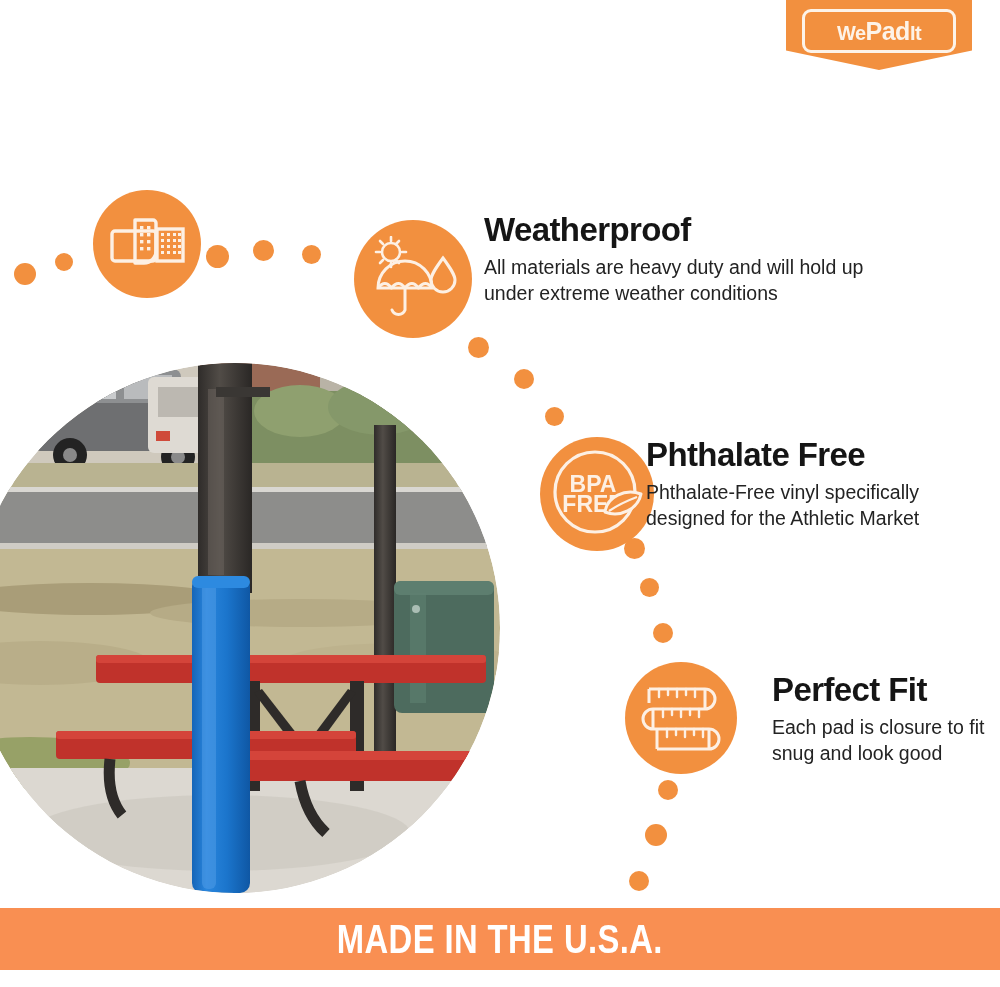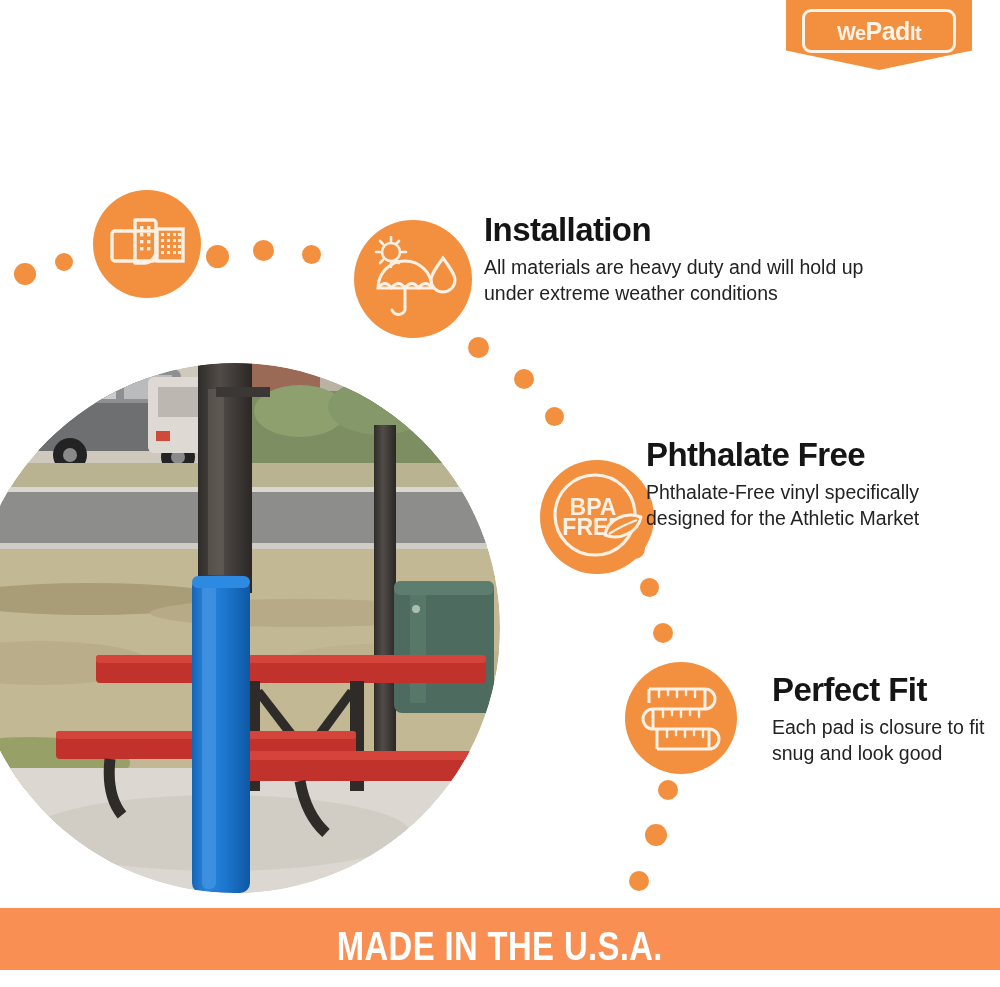--- a/index.html
+++ b/index.html
@@ -62,21 +62,21 @@
   .photo{
     position:absolute;left:-30px;top:363px;width:530px;height:530px;
     border-radius:50%;overflow:hidden;
   }
   .photo svg{display:block;width:530px;height:530px;}
 
   
   .usa-banner{
     position:absolute;left:0;top:908px;width:1000px;height:62px;
     background:#f98f52;
-    display:flex;align-items:flex-end;justify-content:center;
+    display:flex;align-items:center;justify-content:center;
   }
   .usa-banner span{
     color:#ffffff;font-size:41px;font-weight:bold;
     letter-spacing:.5px;
     transform:scaleX(.80);
     transform-origin:center;
     white-space:nowrap;
   }
 
   .bpa-text{
@@ -257,21 +257,21 @@
         <line x1="13" y1="27" x2="16" y2="24"></line>
         <line x1="32" y1="27" x2="29" y2="24"></line>
       </g>
       <path d="M11 52 A27 27 0 0 1 65 52 Z" fill="none" stroke="#fdf0e4" stroke-width="3"></path>
       <path d="M11 52 q7 -9 13.5 0 q7 -9 13.5 0 q7 -9 13.5 0 q7 -9 13.5 0" fill="none" stroke="#fdf0e4" stroke-width="3" stroke-linejoin="round"></path>
       <path d="M38 52 v22 a7 7 0 0 1 -13 0" fill="none" stroke="#fdf0e4" stroke-width="3" stroke-linecap="round"></path>
       <path d="M76 22 c8 11 12 17 12 22 a12 12 0 0 1 -24 0 c0 -5 4 -11 12 -22 Z" fill="none" stroke="#fdf0e4" stroke-width="3"></path>
     </svg>
   </div>
 
-  <div class="icon-circle" style="left:540px;top:460px;width:114px;height:114px;align-items:center;">
+  <div class="icon-circle" style="left:540px;top:437px;width:114px;height:114px;align-items:center;">
     <svg width="104" height="104" viewBox="0 0 104 104" aria-hidden="true">
       <circle cx="50" cy="50" r="40" fill="none" stroke="#fdf0e4" stroke-width="3.2"></circle>
       <text class="bpa-text" x="48" y="50" text-anchor="middle" font-size="23">BPA</text>
       <text class="bpa-text" x="48" y="70" text-anchor="middle" font-size="23">FREE</text>
       <path d="M96 52 c-16 -6 -34 3 -36 18 c15 6 33 -3 36 -18 Z" fill="#f2903f" stroke="#fdf0e4" stroke-width="3" stroke-linejoin="round"></path>
       <path d="M92 55 q-16 6 -28 14" fill="none" stroke="#fdf0e4" stroke-width="2.2"></path>
     </svg>
   </div>
 
   <div class="icon-circle" style="left:625px;top:662px;width:112px;height:112px;">
@@ -295,21 +295,21 @@
           <line x1="39" y1="54" x2="39" y2="60"></line>
         <line x1="48" y1="54" x2="48" y2="62"></line>
           <line x1="57" y1="54" x2="57" y2="60"></line>
         <line x1="66" y1="54" x2="66" y2="62"></line>
       </g>
     </svg>
   </div>
 
 
   <div class="head" id="head-weather">
-    <h2>Installation</h2>
+    <h2>Weatherproof</h2>
     <p>All materials are heavy duty and will hold up under extreme weather conditions</p>
   </div>
 
   <div class="head" id="head-phthalate">
     <h2>Phthalate Free</h2>
     <p>Phthalate-Free vinyl specifically designed for the Athletic Market</p>
   </div>
 
   <div class="head" id="head-fit">
     <h2>Perfect Fit</h2>

